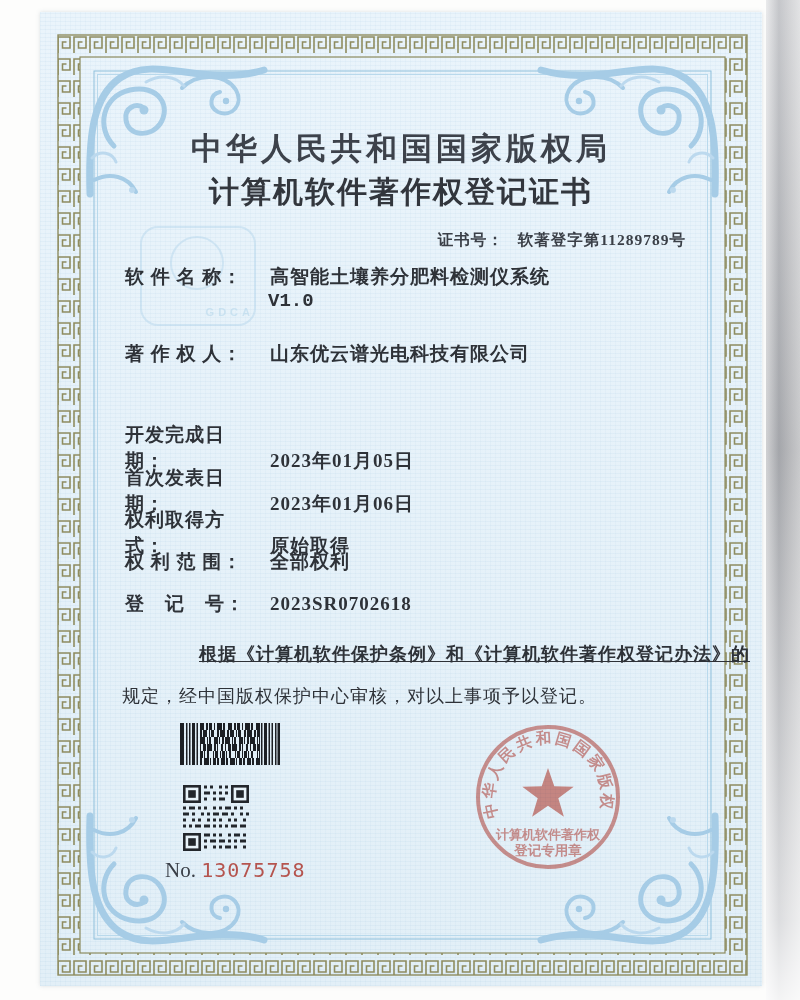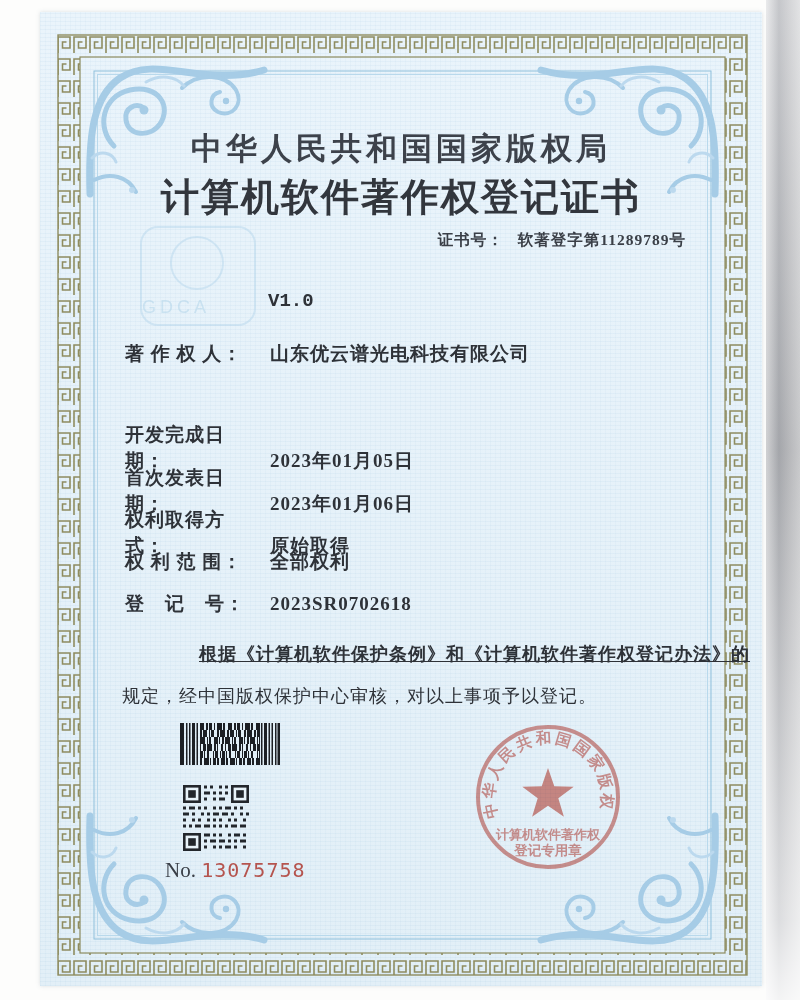--- a/index.html
+++ b/index.html
@@ -30,31 +30,31 @@
   
   .watermark{
     position:absolute;left:100px;top:214px;width:112px;height:96px;
     border:2px solid rgba(165,205,230,.45);border-radius:18px;opacity:.8;
   }
   .watermark .wm-circle{
     position:absolute;left:28px;top:8px;width:50px;height:50px;border-radius:50%;
     border:2px solid rgba(165,205,230,.45);
   }
   .watermark .wm-text{
-    position:absolute;left:0;right:0;bottom:6px;text-align:left;
-    font-family:"Liberation Sans",sans-serif;font-weight:normal;font-size:18px;
+    position:absolute;left:0;right:0;bottom:6px;text-align:right;
+    font-family:"Liberation Sans",sans-serif;font-weight:bold;font-size:11px;
     letter-spacing:4px;color:rgba(165,205,230,.55);
   }
   .issuer-title{
     position:absolute;left:0;top:116px;width:722px;text-align:center;
     font-size:31px;font-weight:bold;letter-spacing:4px;color:#3d424b;
   }
   .cert-title{
     position:absolute;left:0;top:160px;width:722px;text-align:center;
-    font-size:38px;font-weight:bold;letter-spacing:2px;color:#32363d;font-family:Liberation Mono, monospace;
+    font-size:30px;font-weight:bold;letter-spacing:2px;color:#32363d;font-family:Liberation Mono, monospace;
   }
   .cert-no-line{
     position:absolute;top:218px;right:76px;
     font-size:15.5px;font-weight:bold;color:#3a3f47;letter-spacing:1px;margin-left:28px;
   }
   .cert-no-line .sep{display:inline-block;width:14px;}
   .field-row{position:absolute;left:85px;font-size:19px;font-weight:bold;color:#2e3238;}
   .field-row .flabel{display:inline-block;width:128px;letter-spacing:1px;}
   .field-row .fvalue{display:inline-block;padding-left:17px;letter-spacing:1px;}
   .version-line{position:absolute;left:228px;font-size:19px;font-weight:bold;color:#2e3238;font-family:Liberation Mono, monospace;}
@@ -112,20 +112,23 @@
 
   <div class="watermark">
     <div class="wm-circle"></div>
     <div class="wm-text">GDCA</div>
   </div>
 
   <div class="issuer-title">中华人民共和国国家版权局</div>
   <div class="cert-title">计算机软件著作权登记证书</div>
   <div class="cert-no-line"><span>证书号：</span><span class="sep"></span><span>软著登字第11289789号</span></div>
 
+  <div class="field-row" style="top:252px">
+    <span class="flabel">软 件 名 称：</span><span class="fvalue">高智能土壤养分肥料检测仪系统</span>
+  </div>
   <div class="version-line" style="top:278px">V1.0</div>
 
   <div class="field-row" style="top:329px">
     <span class="flabel">著 作 权 人：</span><span class="fvalue">山东优云谱光电科技有限公司</span>
   </div>
 
   <div class="field-row" style="top:410px">
     <span class="flabel">开发完成日期：</span><span class="fvalue">2023年01月05日</span>
   </div>
 

